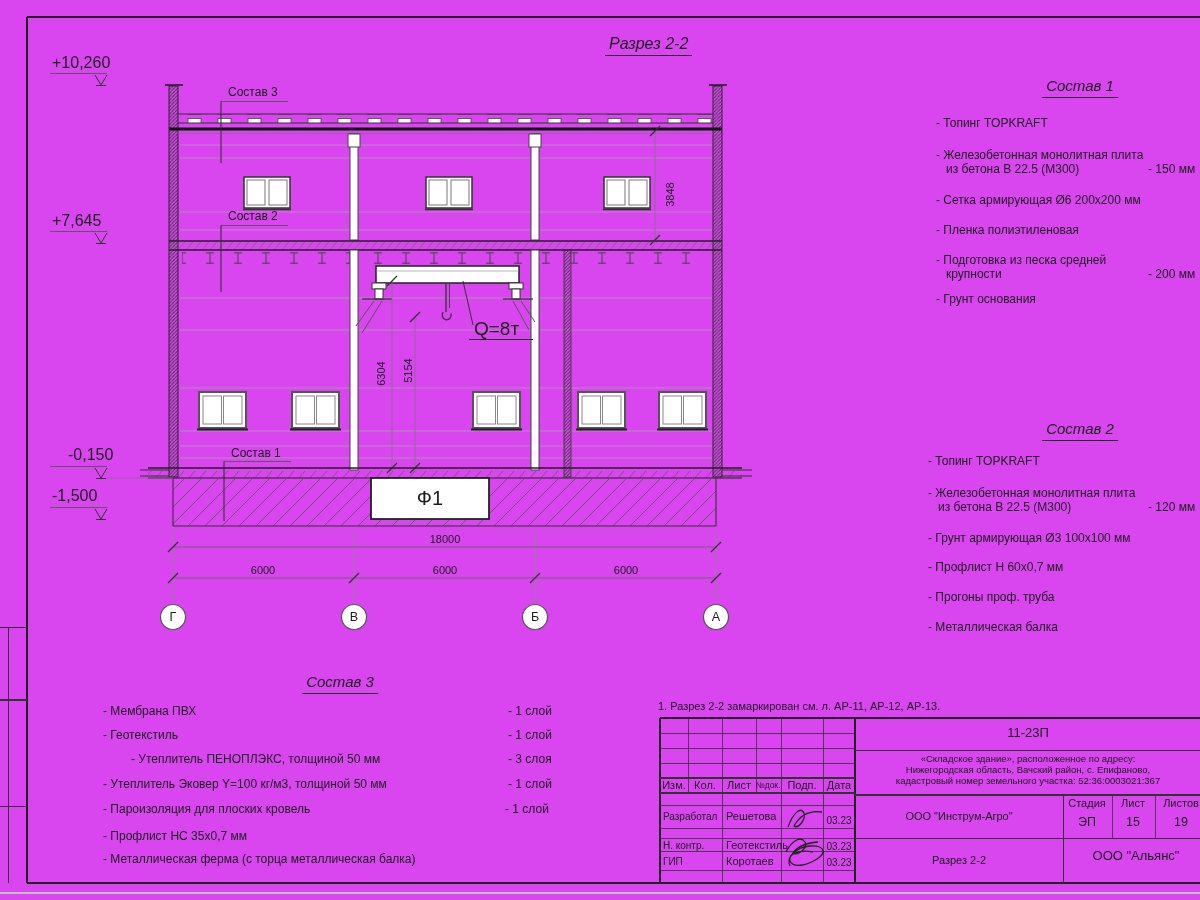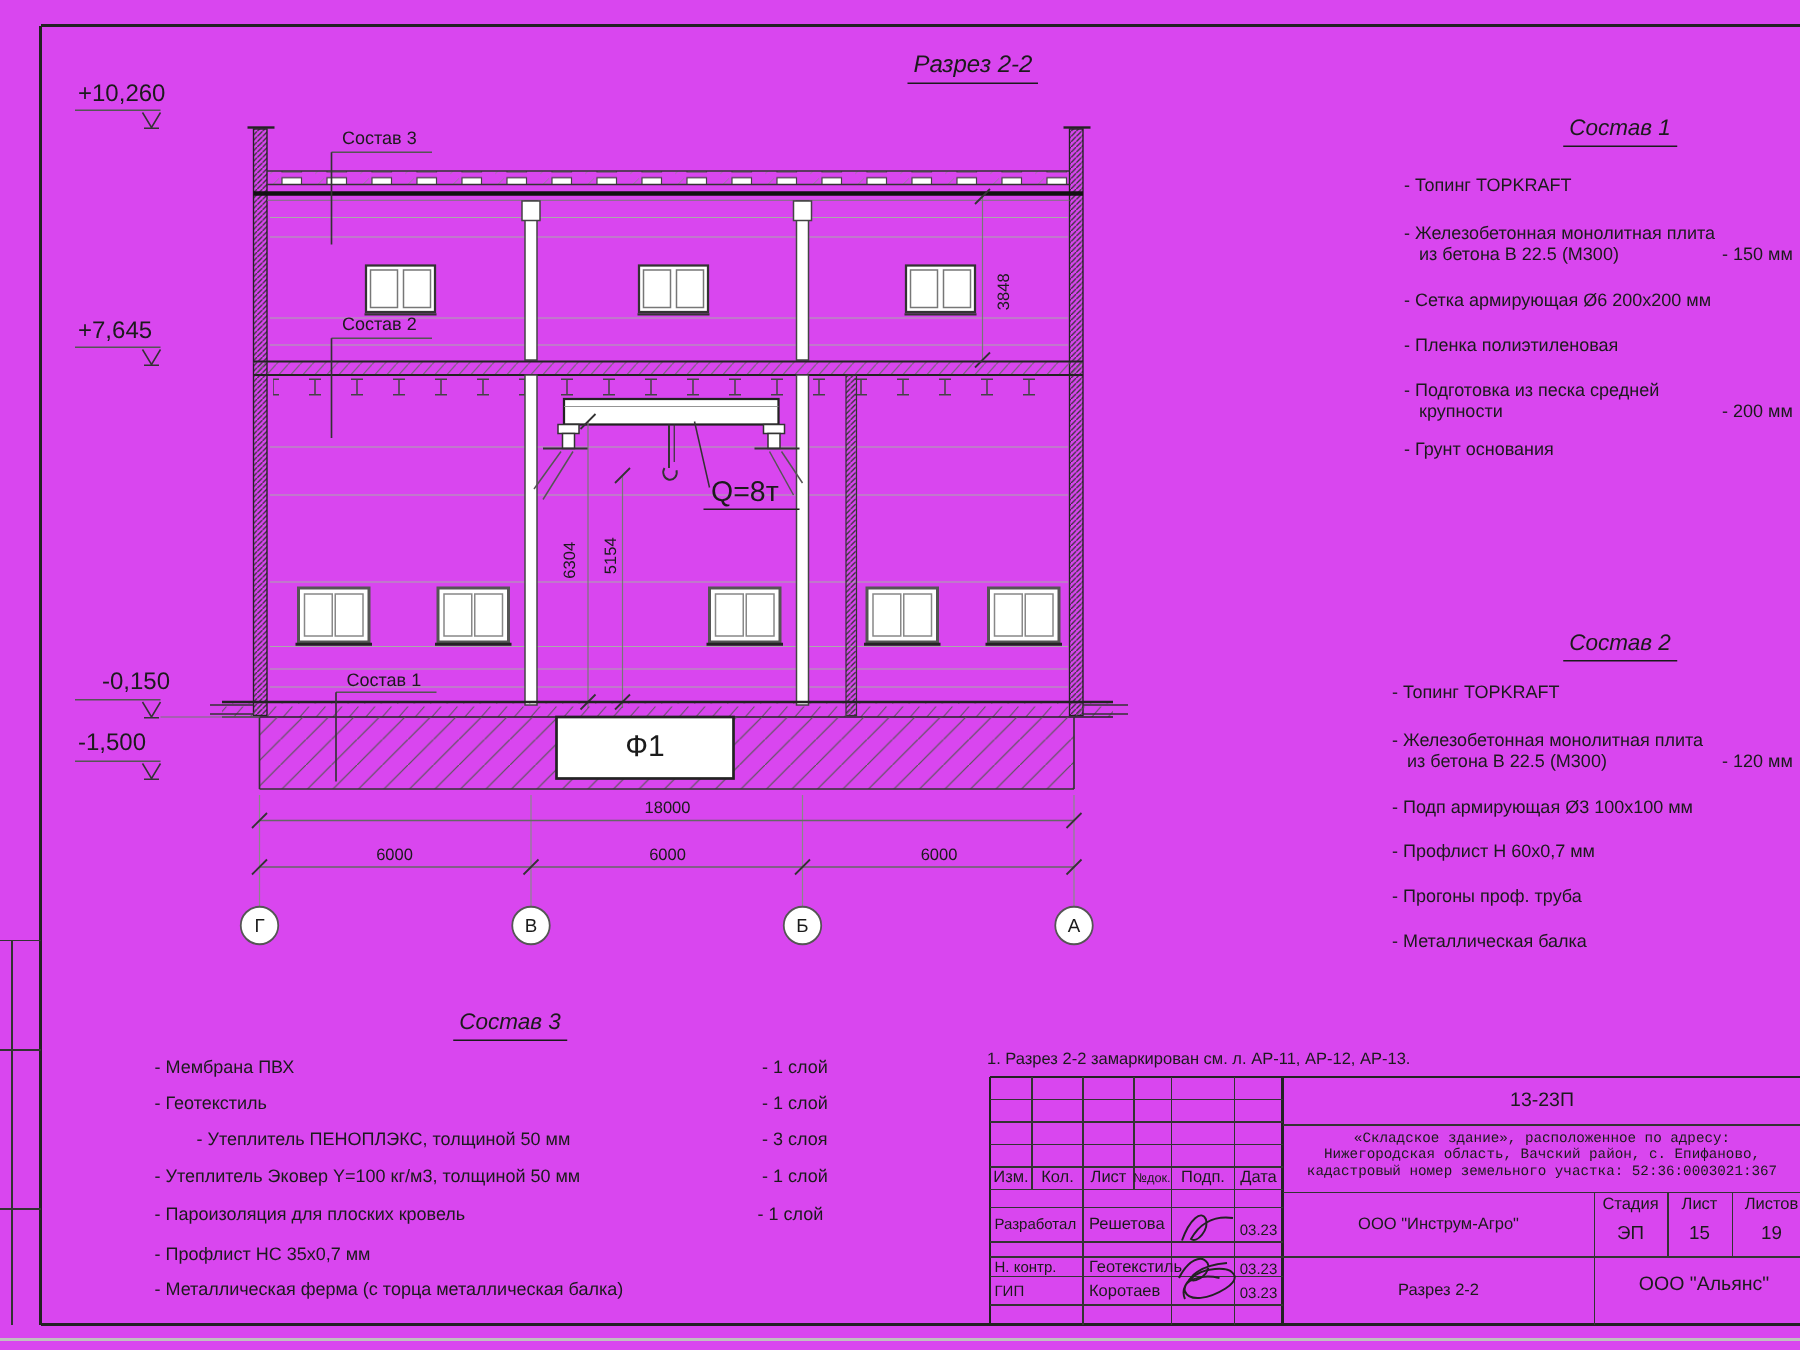--- a/index.html
+++ b/index.html
@@ -5,21 +5,21 @@
   html,body{margin:0;padding:0;background:#fff;}
   body{width:1200px;height:900px;overflow:hidden;position:relative;
        font-family:"Liberation Sans",sans-serif;color:#1b1b1b;}
   .sheet{position:absolute;inset:0;background:#d946ef;}
   svg{position:absolute;left:0;top:0;}
   .t{position:absolute;white-space:nowrap;line-height:1.12;color:#1b1b1b;}
   .ctr{transform:translateX(-50%);}
   .it{font-style:italic;border-bottom:1px solid #1b1b1b;padding:0 4px 2px;}
   .f11{font-size:11px;} .f12{font-size:12px;} .f10{font-size:10px;}
   .f13{font-size:13px;} .f15{font-size:15px;} .f16{font-size:16px;}
-  .f9{font-size:9.5px;font-family:Liberation Mono, monospace;} .f8{font-size:8.5px;}
+  .f9{font-size:9.5px;} .f8{font-size:8.5px;}
   .rot{width:44px;height:13px;text-align:center;font-size:11px;
        transform:rotate(-90deg);transform-origin:center;}
   .axis{width:26px;text-align:center;font-size:12.5px;}
   .val{width:70px;}
   .tbc{text-align:center;transform:translateX(-50%);}
 </style>
 </head>
 <body>
 
 <div class="sheet">
@@ -291,42 +291,42 @@
 <div class="t f12" style="left:936px;top:254px;">- Подготовка из песка средней</div>
 <div class="t f12" style="left:946px;top:268px;">крупности</div>
 <div class="t f12 val" style="left:1148px;top:268px;">- 200 мм</div>
 <div class="t f12" style="left:936px;top:293px;">- Грунт основания</div>
 
 <div class="t it f15 ctr" style="left:1080px;top:421px;">Состав 2</div>
 <div class="t f12" style="left:928px;top:455px;">- Топинг TOPKRAFT</div>
 <div class="t f12" style="left:928px;top:487px;">- Железобетонная  монолитная плита</div>
 <div class="t f12" style="left:938px;top:501px;">из бетона  В 22.5 (М300)</div>
 <div class="t f12 val" style="left:1148px;top:501px;">- 120 мм</div>
-<div class="t f12" style="left:928px;top:532px;">- Подп армирующая Ø3 100х100 мм</div>
+<div class="t f12" style="left:928px;top:532px;">- Грунт армирующая Ø3 100х100 мм</div>
 <div class="t f12" style="left:928px;top:561px;">- Профлист Н 60х0,7 мм</div>
 <div class="t f12" style="left:928px;top:591px;">- Прогоны проф. труба</div>
 <div class="t f12" style="left:928px;top:621px;">- Металлическая балка</div>
 
 <div class="t it f15 ctr" style="left:340px;top:674px;">Состав 3</div>
 <div class="t f12" style="left:103px;top:705px;">- Мембрана ПВХ</div>
 <div class="t f12" style="left:508px;top:705px;">- 1 слой</div>
 <div class="t f12" style="left:103px;top:729px;">- Геотекстиль</div>
 <div class="t f12" style="left:508px;top:729px;">- 1 слой</div>
 <div class="t f12" style="left:103px;top:753px;margin-left:28px;">- Утеплитель ПЕНОПЛЭКС, толщиной 50 мм</div>
 <div class="t f12" style="left:508px;top:753px;">- 3 слоя</div>
 <div class="t f12" style="left:103px;top:778px;">- Утеплитель Эковер Y=100 кг/м3, толщиной 50 мм</div>
 <div class="t f12" style="left:508px;top:778px;">- 1 слой</div>
 <div class="t f12" style="left:103px;top:803px;">- Пароизоляция для плоских кровель</div>
 <div class="t f12" style="left:505px;top:803px;">- 1 слой</div>
 <div class="t f12" style="left:103px;top:830px;">- Профлист НС 35х0,7 мм</div>
 <div class="t f12" style="left:103px;top:853px;">- Металлическая ферма (с торца металлическая балка)</div>
 
 <div class="t f11" style="left:658px;top:700px;">1. Разрез 2-2 замаркирован см. л. АР-11, АР-12, АР-13.</div>
 
-<div class="t f13 tbc" style="left:1028px;top:726px;">13-23П</div>
+<div class="t f13 tbc" style="left:1028px;top:726px;">11-23П</div>
 <div class="t f9 tbc" style="left:1028px;top:754px;">«Складское здание», расположенное по адресу:</div>
 <div class="t f9 tbc" style="left:1028px;top:765px;">Нижегородская область, Вачский район, с. Епифаново,</div>
 <div class="t f9 tbc" style="left:1028px;top:776px;">кадастровый номер земельного участка: 52:36:0003021:367</div>
 
 <div class="t f11 tbc" style="left:674px;top:779px;">Изм.</div>
 <div class="t f11 tbc" style="left:705px;top:779px;">Кол.</div>
 <div class="t f11 tbc" style="left:739px;top:779px;">Лист</div>
 <div class="t f8 tbc" style="left:768px;top:781px;">№док.</div>
 <div class="t f11 tbc" style="left:802px;top:779px;">Подп.</div>
 <div class="t f11 tbc" style="left:839px;top:779px;">Дата</div>

